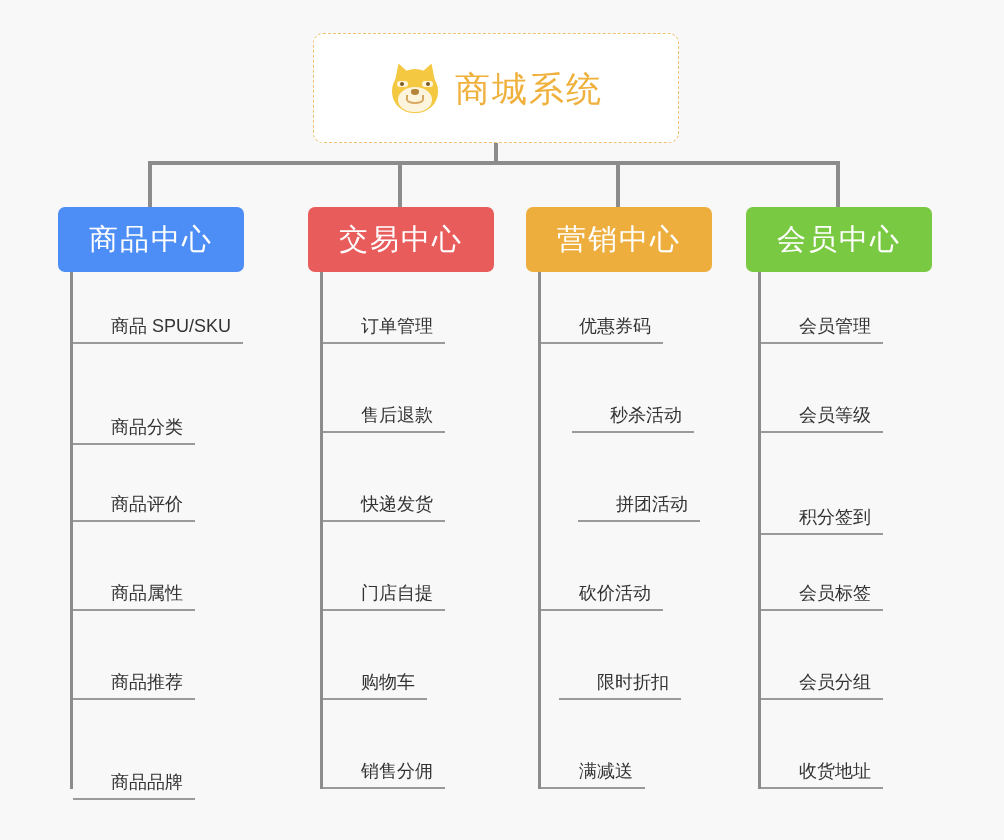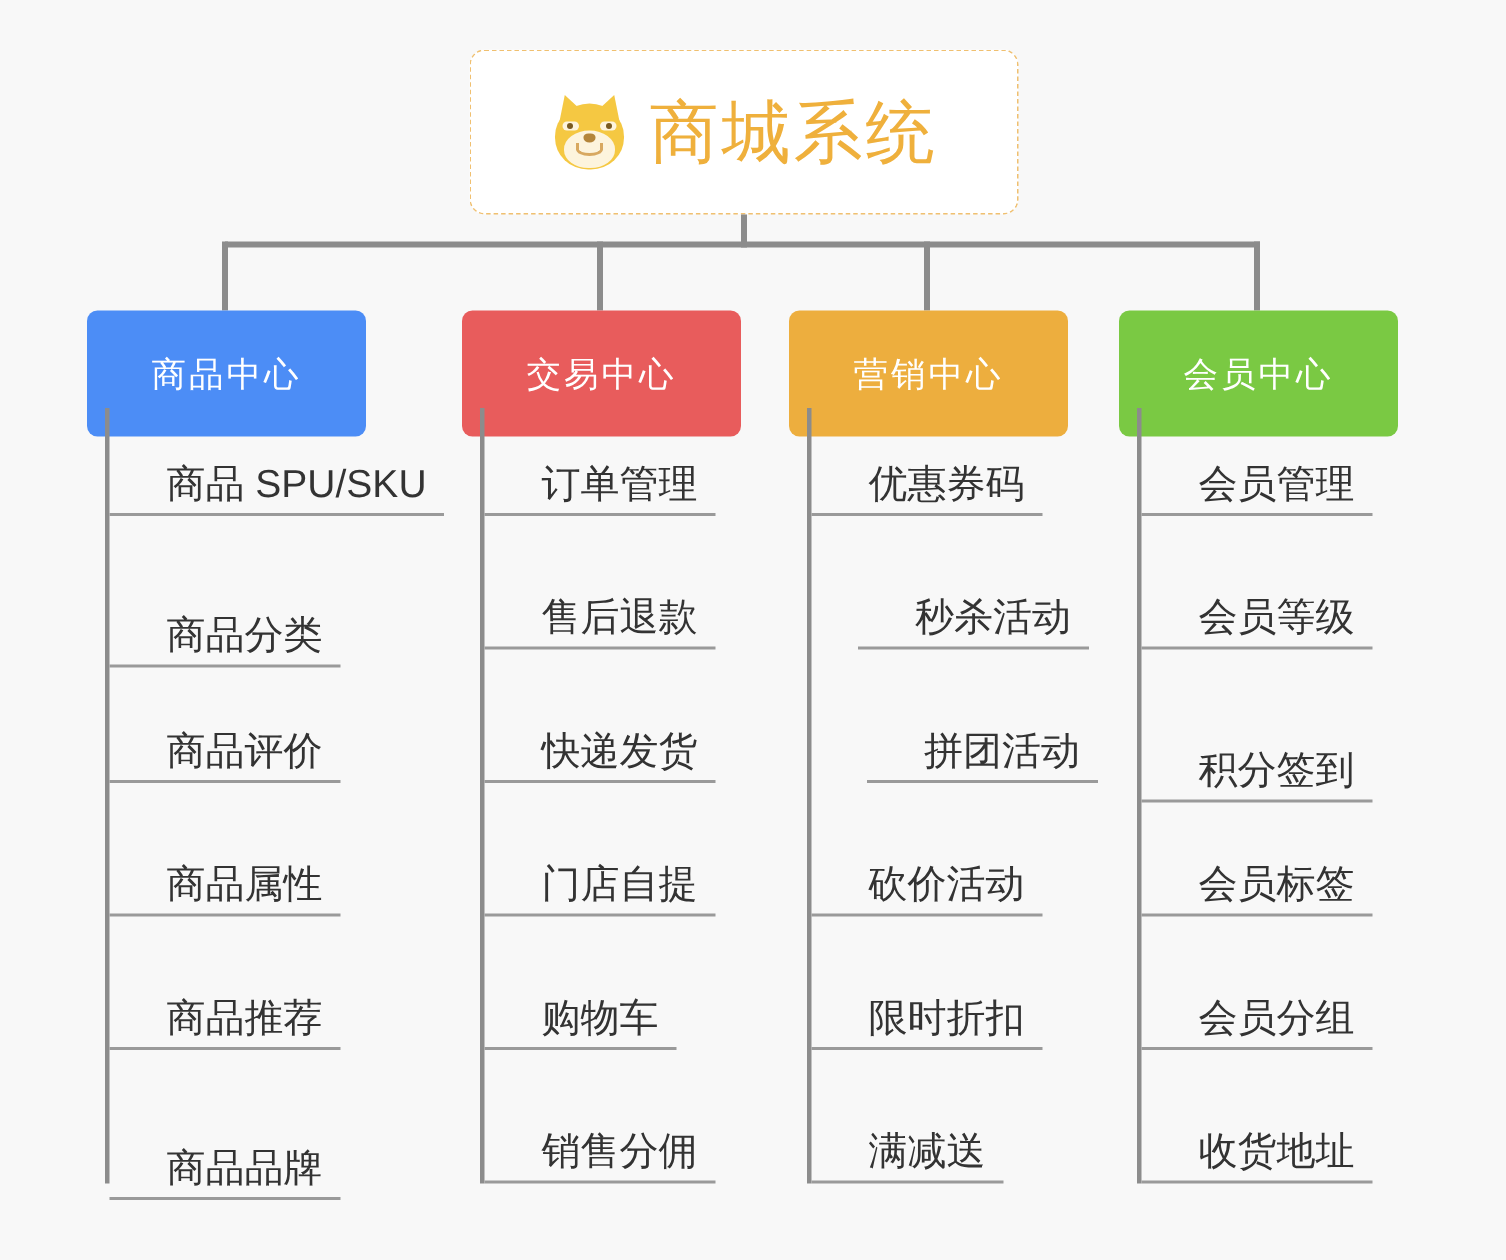--- a/index.html
+++ b/index.html
@@ -99,21 +99,21 @@
     position: absolute;
     left: 17px; top: 33px;
     width: 18px; height: 9px;
     border-bottom: 2px solid #d8a860;
     border-left: 2px solid #d8a860;
     border-right: 2px solid #d8a860;
     border-radius: 0 0 50% 50%;
   }
 
   .root-title {
-    font-size: 46px;
+    font-size: 35px;
     color: #efb03c;
     letter-spacing: 2px;
     line-height: 1;
     white-space: nowrap;
   }
 
   
   .conn {
     position: absolute;
     background: #8c8c8c;
@@ -133,27 +133,27 @@
   .conn-drop {           
     top: 161px;
     width: 4px;
     height: 46px;
   }
 
   
   .category-box {
     position: absolute;
     top: 207px;
-    height: 84px;
+    height: 65px;
     border-radius: 7px;
     display: flex;
     align-items: center;
     justify-content: center;
     color: #ffffff;
-    font-size: 23px;
+    font-size: 29px;
     letter-spacing: 2px;
     white-space: nowrap;
   }
 
   
   .leaf-column {
     position: absolute;
     top: 272px;
     width: 230px;
   }
@@ -165,21 +165,21 @@
     background: #8c8c8c;
   }
   .leaf-item {
     position: absolute;
     left: 3px;
     display: flex;
     align-items: flex-end;
     height: 89px;
   }
   .leaf-label {
-    font-size: 26px;
+    font-size: 18px;
     color: #333333;
     white-space: nowrap;
     padding: 0 12px 4px 38px;
     border-bottom: 2px solid #9a9a9a;
     line-height: 1.2;
   }
 </style>
 </head>
 <body>
 
@@ -269,21 +269,21 @@
         </div>
         <div class="leaf-item" style="top: 72px; margin-left: 31px;">
           <span class="leaf-label">秒杀活动</span>
         </div>
         <div class="leaf-item" style="top: 161px; margin-left: 37px;">
           <span class="leaf-label">拼团活动</span>
         </div>
         <div class="leaf-item" style="top: 250px;">
           <span class="leaf-label">砍价活动</span>
         </div>
-        <div class="leaf-item" style="top: 339px;">
+        <div class="leaf-item" style="top: 339px; padding-left: 18px;">
           <span class="leaf-label">限时折扣</span>
         </div>
         <div class="leaf-item" style="top: 428px;">
           <span class="leaf-label">满减送</span>
         </div>
       </div>
       <div class="category-box" style="left: 746px; width: 186px; background: rgb(122, 201, 67);">
         <span>会员中心</span>
       </div>
       <div class="leaf-column" style="left: 758px;">

